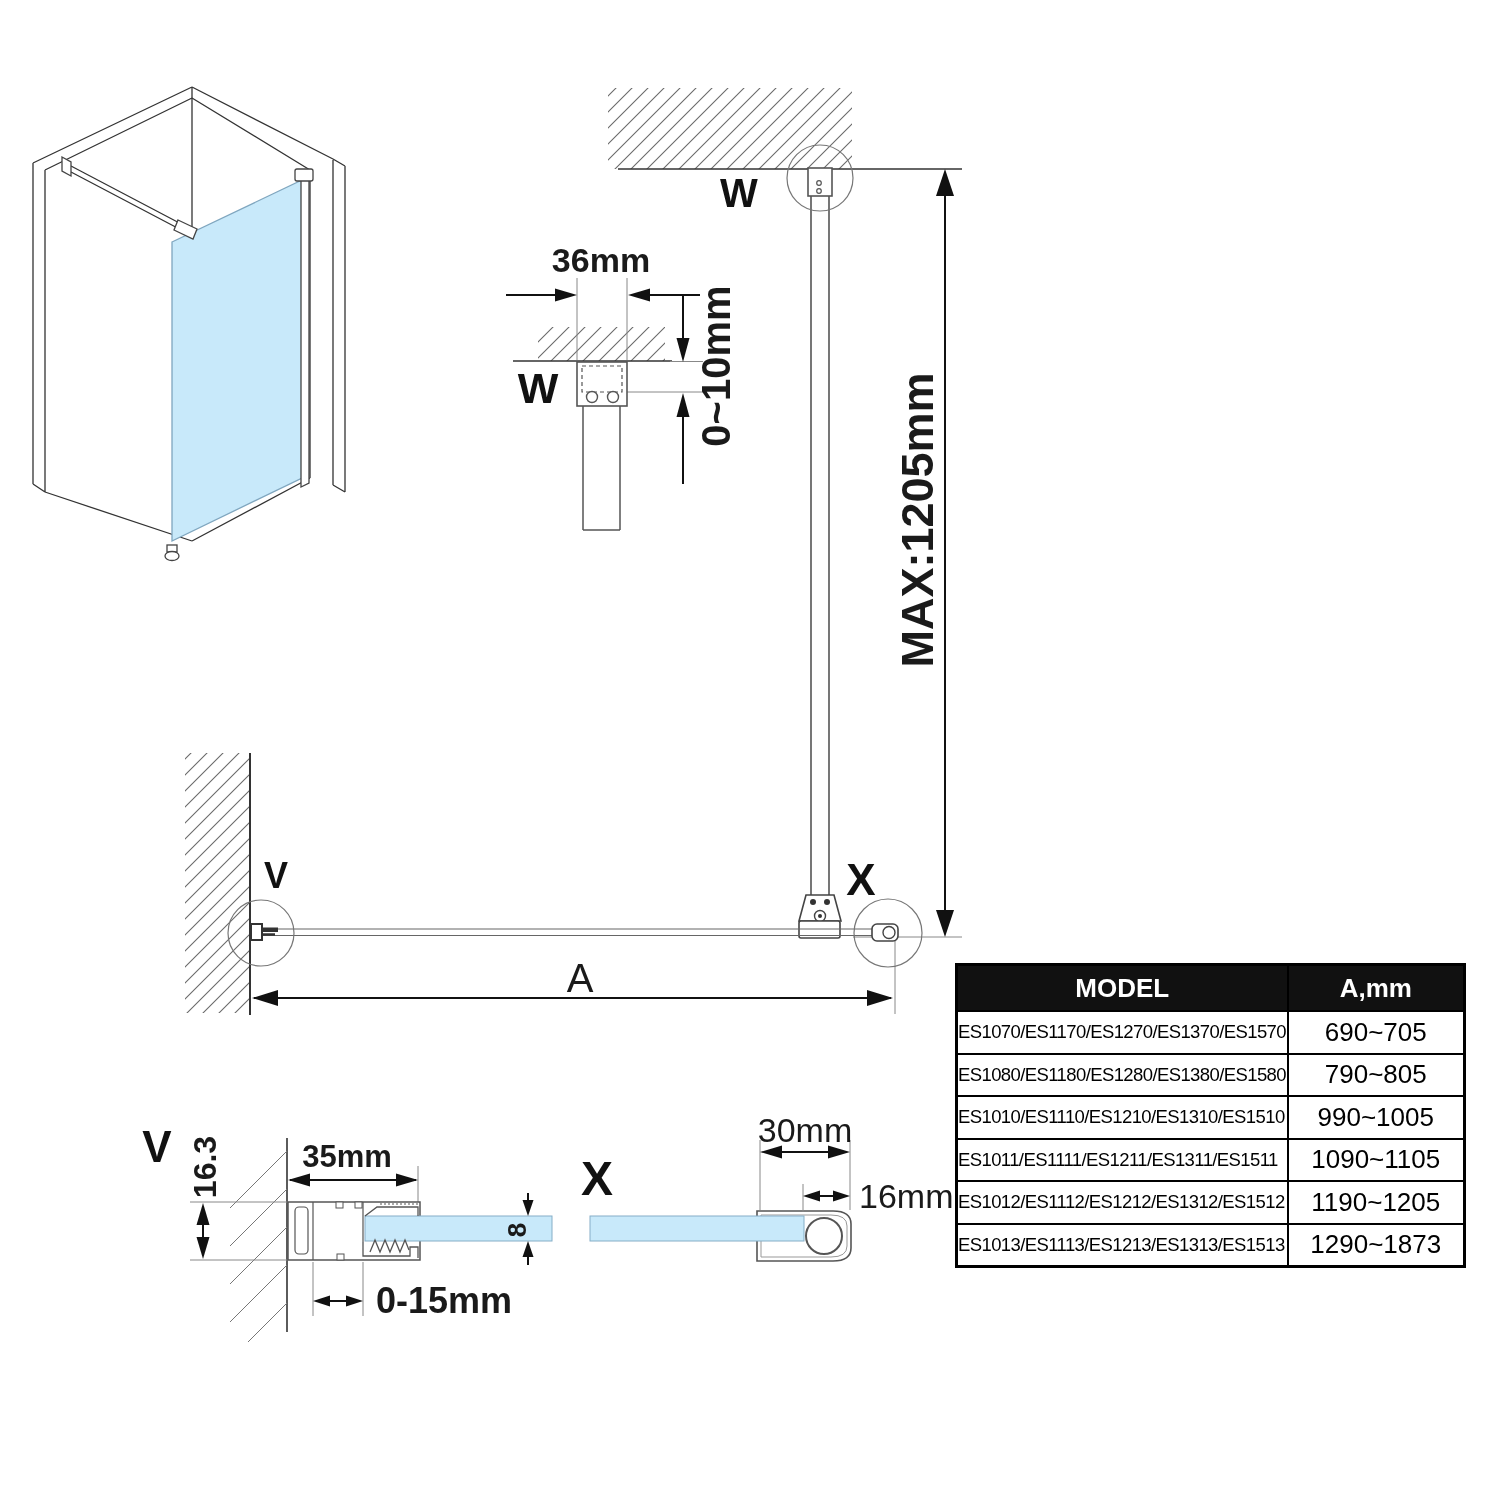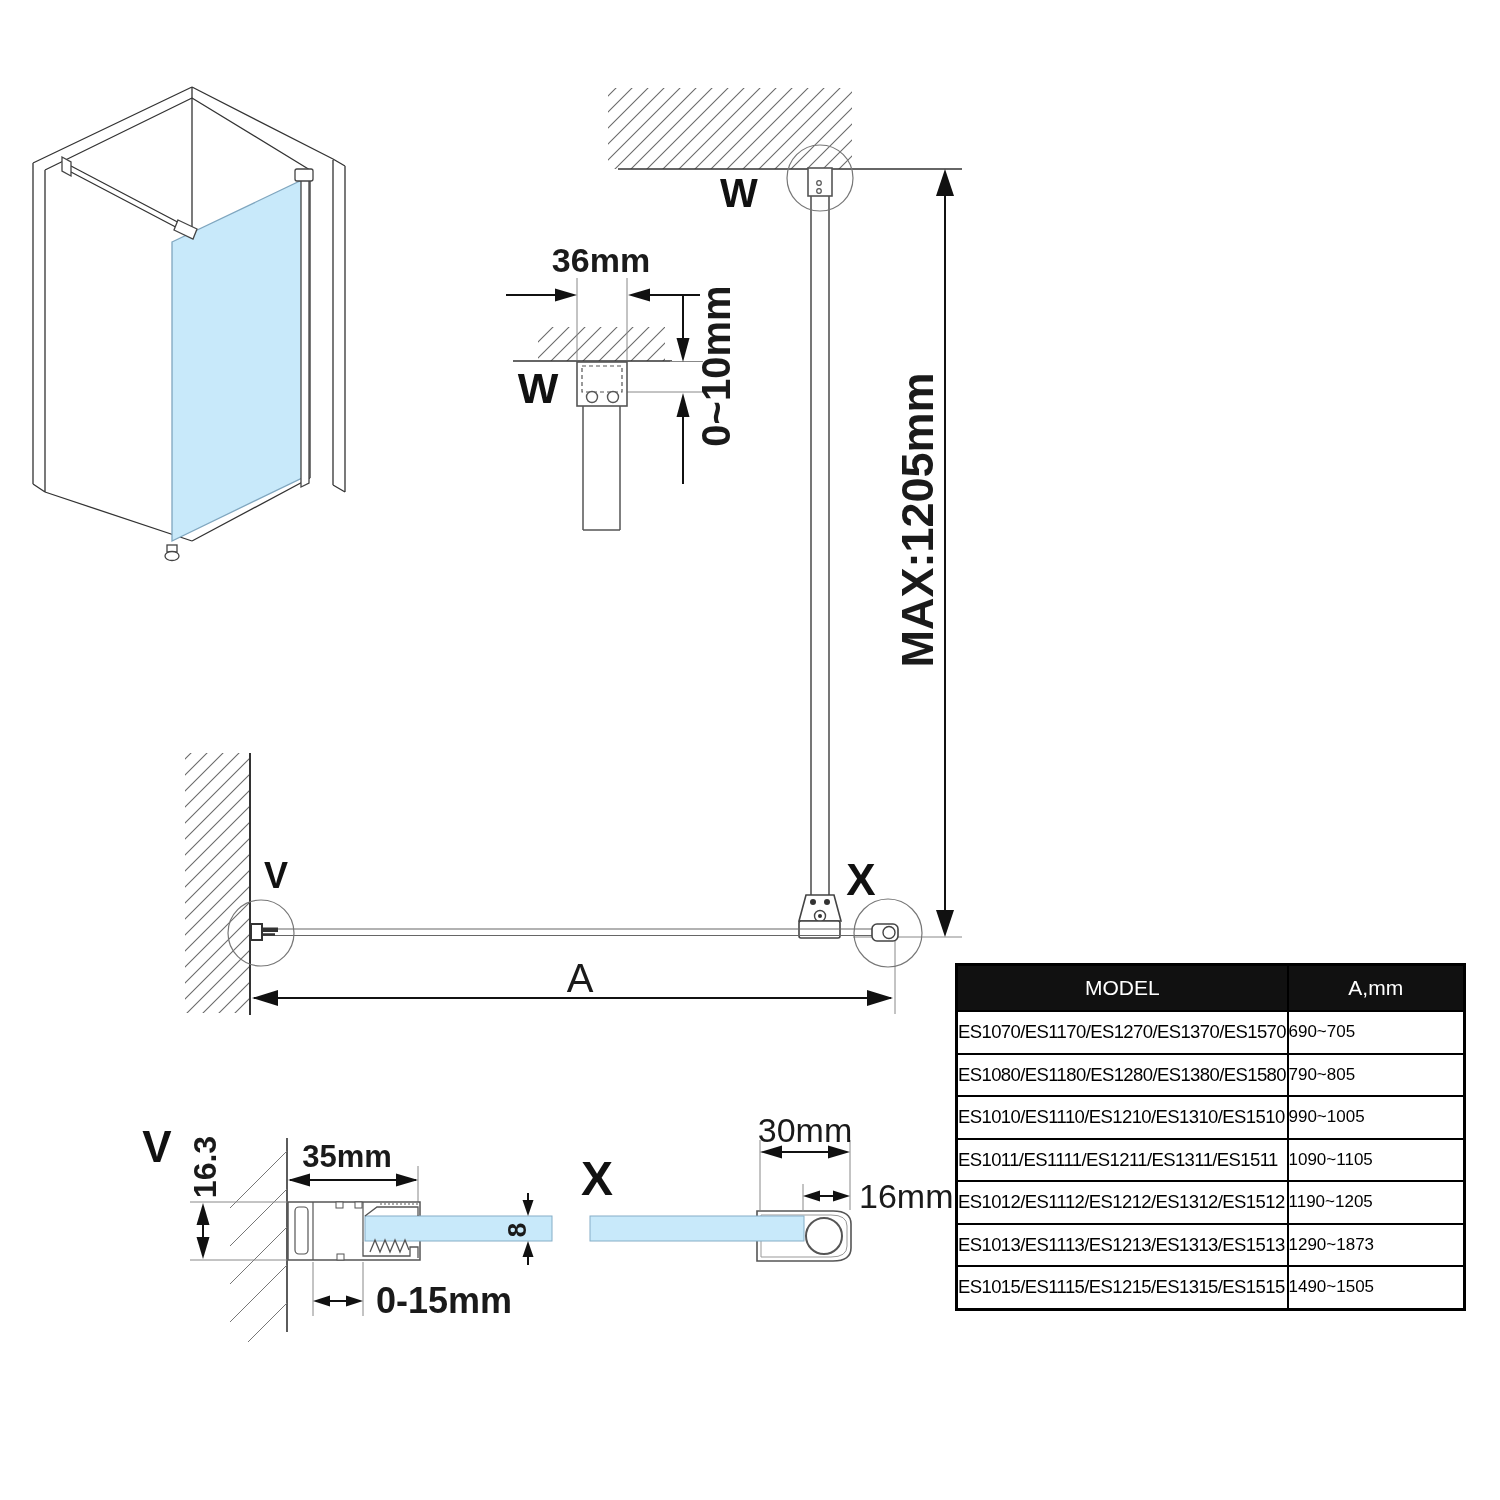--- a/index.html
+++ b/index.html
@@ -1,26 +1,26 @@
 <!DOCTYPE html>
 <html><head>
 <meta charset="utf-8">
 <style>
   html,body{margin:0;padding:0;background:#fff;}
   body{width:1500px;height:1500px;position:relative;font-family:"Liberation Sans",sans-serif;}
   #drawing{position:absolute;left:0;top:0;}
   .model-table{position:absolute;left:955px;top:963px;width:508px;}
   .model-table table{border-collapse:collapse;width:100%;table-layout:fixed;border:3px solid #000;}
   .model-table th,.model-table td{border:2px solid #000;padding:0;}
-  .model-table th{background:#111;color:#fff;font-size:21px;height:44px;font-weight:normal;text-align:center;}
+  .model-table th{background:#111;color:#fff;font-size:26px;height:44px;font-weight:bold;text-align:center;}
   .model-table col.c-model{width:331px;}
   .model-table col.c-a{width:177px;}
   .model-table td{height:40.5px;}
   .model-table td.model{font-size:18.5px;letter-spacing:-0.6px;white-space:nowrap;text-align:left;}
-  .model-table td.a{font-size:17px;text-align:left;}
+  .model-table td.a{font-size:26px;text-align:center;}
   svg text{fill:#1a1a1a;}
   .dim{font-weight:bold;}
   .lbl{font-weight:bold;fill:#111;}
 </style>
 </head>
 <body>
 
 <svg id="drawing" width="1500" height="1500" viewBox="0 0 1500 1500">
   <defs>
     <pattern id="hatch" patternUnits="userSpaceOnUse" width="16" height="16">
@@ -214,19 +214,15 @@
         <td class="a">1090~1105</td>
       </tr>
       <tr>
         <td class="model">ES1012/ES1112/ES1212/ES1312/ES1512</td>
         <td class="a">1190~1205</td>
       </tr>
       <tr>
         <td class="model">ES1013/ES1113/ES1213/ES1313/ES1513</td>
         <td class="a">1290~1873</td>
       </tr>
-      <tr>
-        <td class="model">ES1015/ES1115/ES1215/ES1315/ES1515</td>
-        <td class="a">1490~1505</td>
-      </tr>
     </tbody>
   </table>
 </div>
 
 </body></html>

